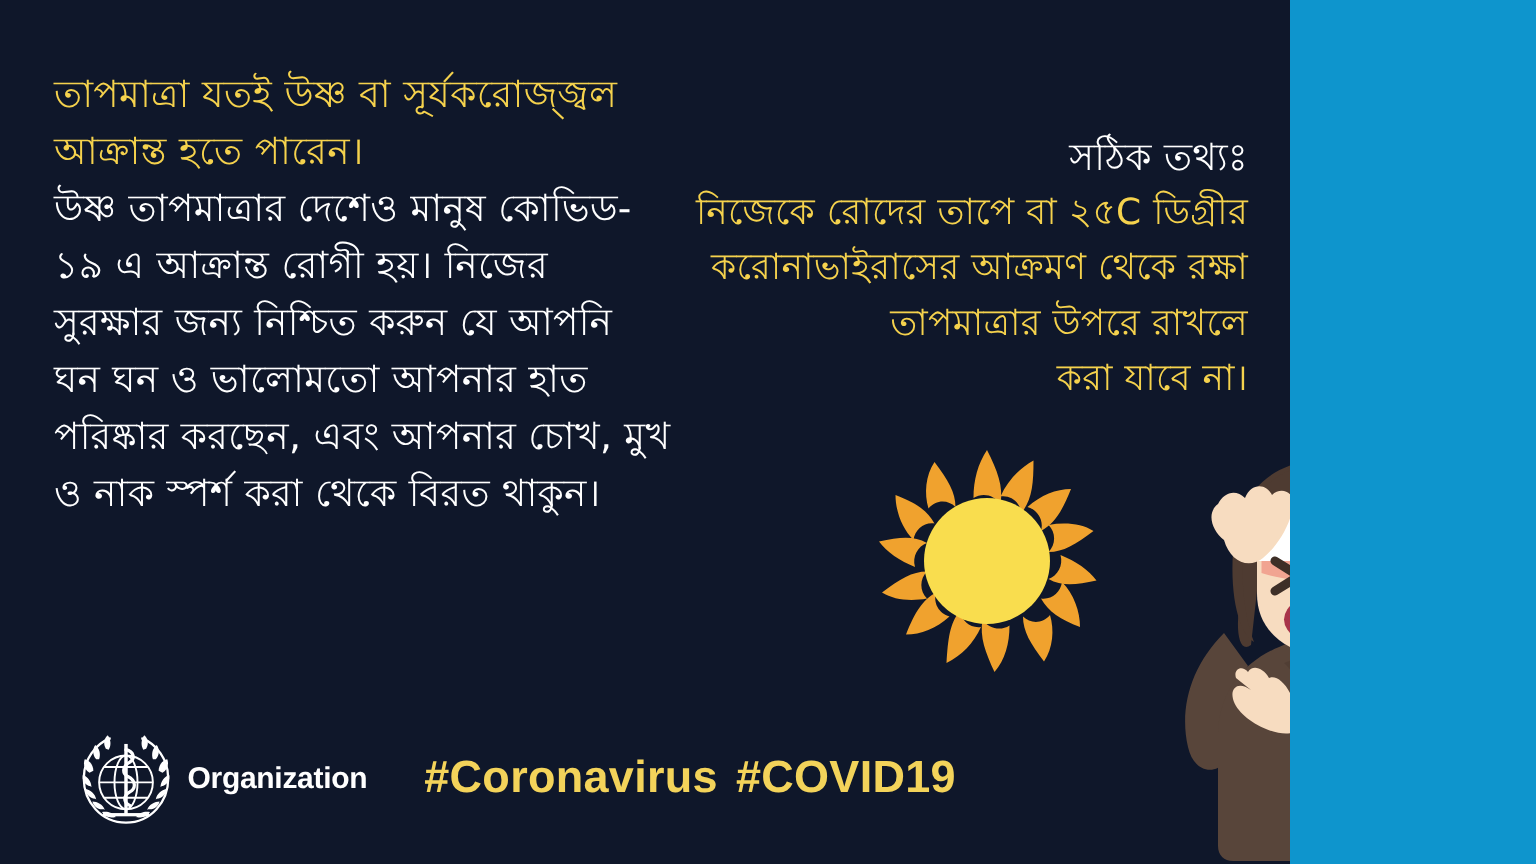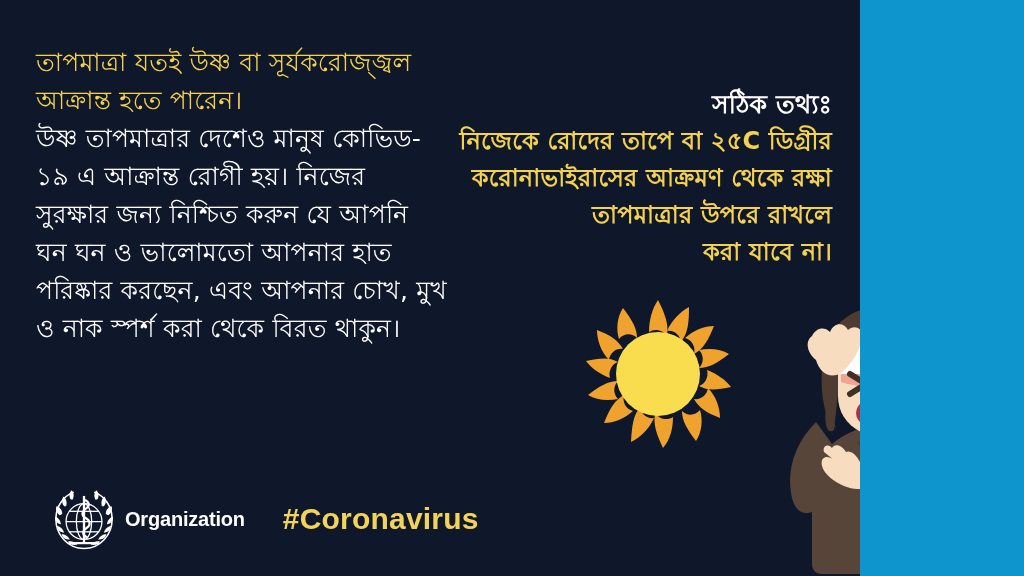--- a/index.html
+++ b/index.html
@@ -41,27 +41,27 @@
     position: absolute;
     right: 28px;
     top: 86px;
     width: 470px;
     text-align: right;
   }
   #fact-block .line {
     font-family: "DejaVu Sans", "Liberation Sans", sans-serif;
     font-size: 24px;
     line-height: 37px;
-    font-weight: 700;
+    font-weight: 400;
     letter-spacing: .2px;
     white-space: nowrap;
   }
   #fact-block .heading {
     font-size: 25px;
-    font-weight: 700;
+    font-weight: 400;
   }
 
   
   #sun-illustration {
     position: absolute;
     left: 583px;
     top: 298px;
     width: 150px;
     height: 152px;
   }
@@ -240,17 +240,18 @@
         <rect x="26" y="86" width="48" height="3.4" fill="#ffffff"></rect>
       </svg>
 
       <div id="who-wordmark">
         <span>Organization</span>
       </div>
     </div>
 
     <div id="hashtags">
       <span class="tag">#Coronavirus</span>
+      <span class="tag">#COVID19</span>
     </div>
 
   </div>
 
 </div>
 
 </body></html>

